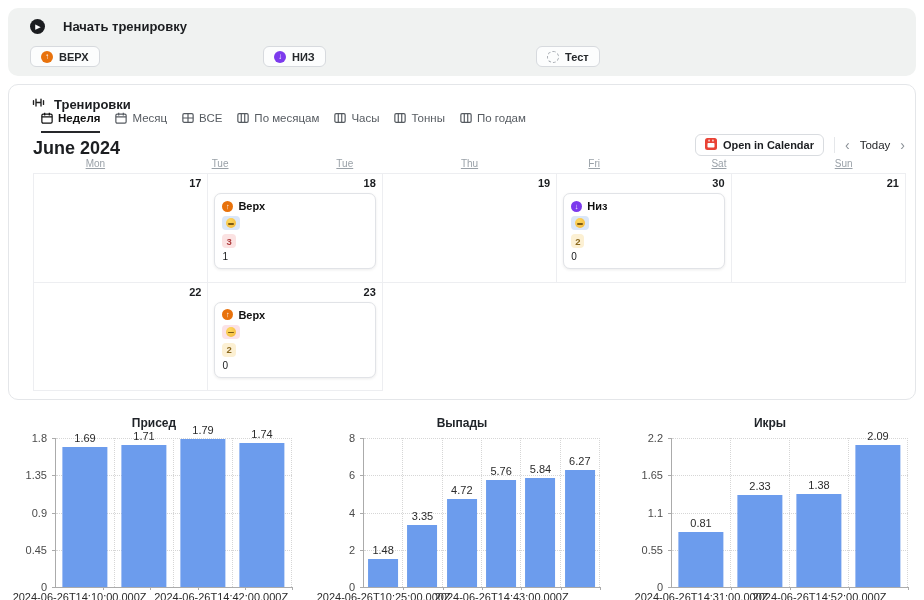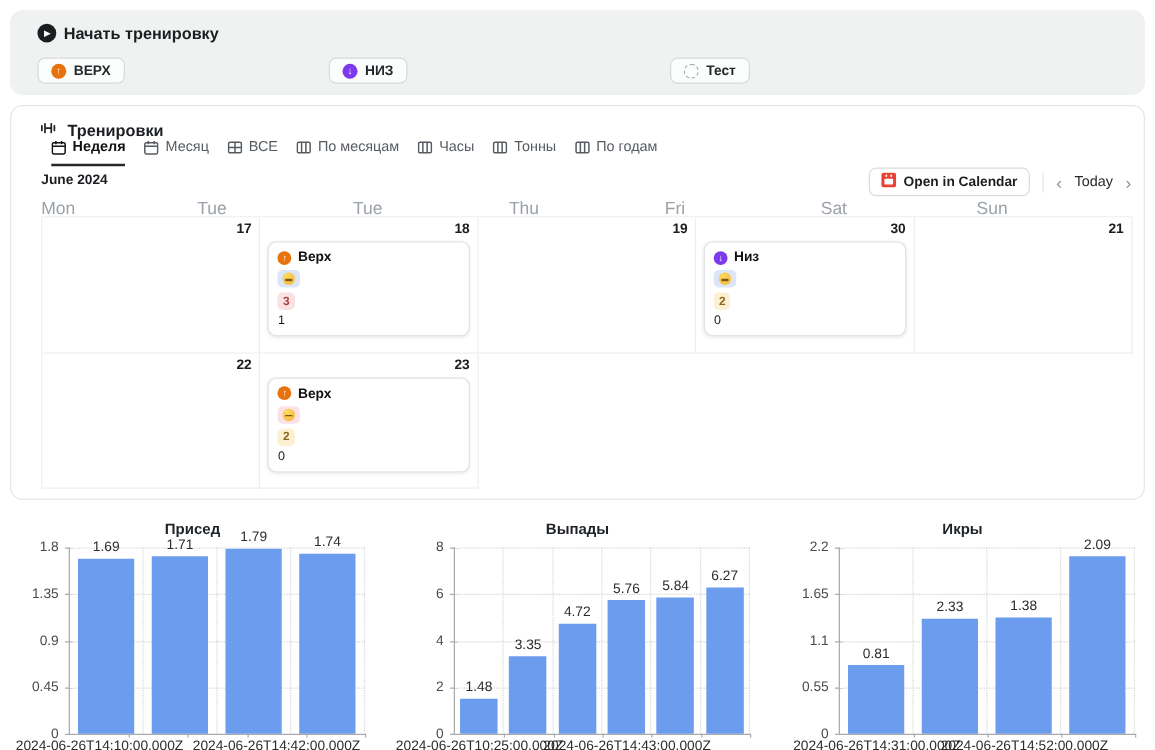--- a/index.html
+++ b/index.html
@@ -2,21 +2,21 @@
 <html><head>
 <meta charset="utf-8">
 <style>
   * { box-sizing: border-box; margin: 0; padding: 0; }
   html,body { width: 924px; height: 600px; overflow: hidden; background: #fff;
     font-family: "Liberation Sans", sans-serif; color: #1c1e21; }
 
   
   .start-card { position: absolute; left: 8px; top: 8px; width: 908px; height: 68px;
     background: #f0f2f1; border-radius: 10px; }
-  .start-header { position: absolute; left: 22px; top: 11px; display: flex; align-items: center; gap: 6px; }
+  .start-header { position: absolute; left: 22px; top: 11px; display: flex; align-items: center; gap: 18px; }
   .play-icon { width: 15px; height: 15px; border-radius: 50%; background: #1b1d20; color: #fff;
     display: inline-flex; align-items: center; justify-content: center; font-size: 7px; padding-left: 1px; }
   .start-title { font-size: 13px; font-weight: bold; }
   .start-buttons { position: absolute; inset: 0; }
   .start-btn { position: absolute; top: 38px; height: 21px; display: inline-flex; align-items: center; gap: 6px;
     background: #fcfdfd; border: 1px solid #d7dade; border-radius: 6px; padding: 0 10px;
     font-size: 11px; font-weight: bold; color: #25282b; cursor: pointer; }
   .start-btn:nth-child(1){ left: 22px; } .start-btn:nth-child(2){ left: 255px; } .start-btn:nth-child(3){ left: 528px; }
   .cir { width: 12px; height: 12px; border-radius: 50%; display: inline-flex; align-items: center;
     justify-content: center; color: #fff; font-size: 8px; font-weight: bold; flex: none; }
@@ -26,31 +26,31 @@
   .workouts-card { position: absolute; left: 8px; top: 84px; width: 908px; height: 316px;
     background: #fff; border: 1px solid #e4e6e9; border-radius: 10px; }
   .w-header { position: absolute; left: 22px; top: 10px; display: flex; align-items: center; gap: 8px;
     font-size: 13px; font-weight: bold; }
   .tabs { position: absolute; left: 32px; top: 27px; display: flex; gap: 15px; }
   .tab { display: inline-flex; align-items: center; gap: 5px; font-size: 11.5px; color: #565b61;
     padding-bottom: 7px; cursor: pointer; border-bottom: 2px solid transparent; }
   .tab.active { color: #111; font-weight: bold; border-bottom-color: #26282b; }
   .tab svg { display: block; }
 
-  .month-label { position: absolute; left: 24px; top: 53px; font-size: 11px; font-weight: bold; }
+  .month-label { position: absolute; left: 24px; top: 53px; font-size: 18px; font-weight: bold; }
   .cal-controls { position: absolute; right: 10px; top: 49px; display: flex; align-items: center; gap: 10px; }
   .open-cal-btn { display: inline-flex; align-items: center; gap: 6px; background: #fff;
     border: 1px solid #d9dce0; border-radius: 6px; padding: 3px 9px; font-size: 11px; font-weight: 600; cursor: pointer; text-align: center; }
   .vdiv { width: 1px; height: 16px; background: #e5e7ea; }
   .nav-chevron { font-size: 14px; color: #8a9096; cursor: pointer; line-height: 1; }
   .today-label { font-size: 11.5px; color: #26282b; cursor: pointer; }
 
   .weekdays { position: absolute; left: 24px; right: 9px; top: 73px; display: grid;
     grid-template-columns: repeat(7, 1fr); }
-  .weekdays span { font-size: 14px; color: #9aa1a8; }
+  .weekdays span { text-align: center; font-size: 10px; color: #9aa1a8; text-decoration: underline; }
   .cal-grid { position: absolute; left: 24px; right: 9px; top: 88px; bottom: 8px; display: grid;
     grid-template-columns: repeat(5, 1fr); border-top: 1px solid #edeef1; border-left: 1px solid #edeef1; }
   .cal-cell { border-right: 1px solid #edeef1; border-bottom: 1px solid #edeef1; background: #fff;
     padding: 3px 6px; position: relative; }
   .day-num { display: block; text-align: right; font-size: 11px; font-weight: 600; color: #1b1d20; }
 
   .event-card { margin-top: 4px; background: #fff; border: 1px solid #e1e3e7; border-radius: 7px;
     box-shadow: 0 1px 3px rgba(0,0,0,.08); padding: 6px 7px; cursor: pointer; }
   .ev-head { display: flex; align-items: center; gap: 5px; font-size: 11px; font-weight: bold; color: #111; }
   .ev-ic { width: 11px; height: 11px; border-radius: 50%; color: #fff; display: inline-flex;

